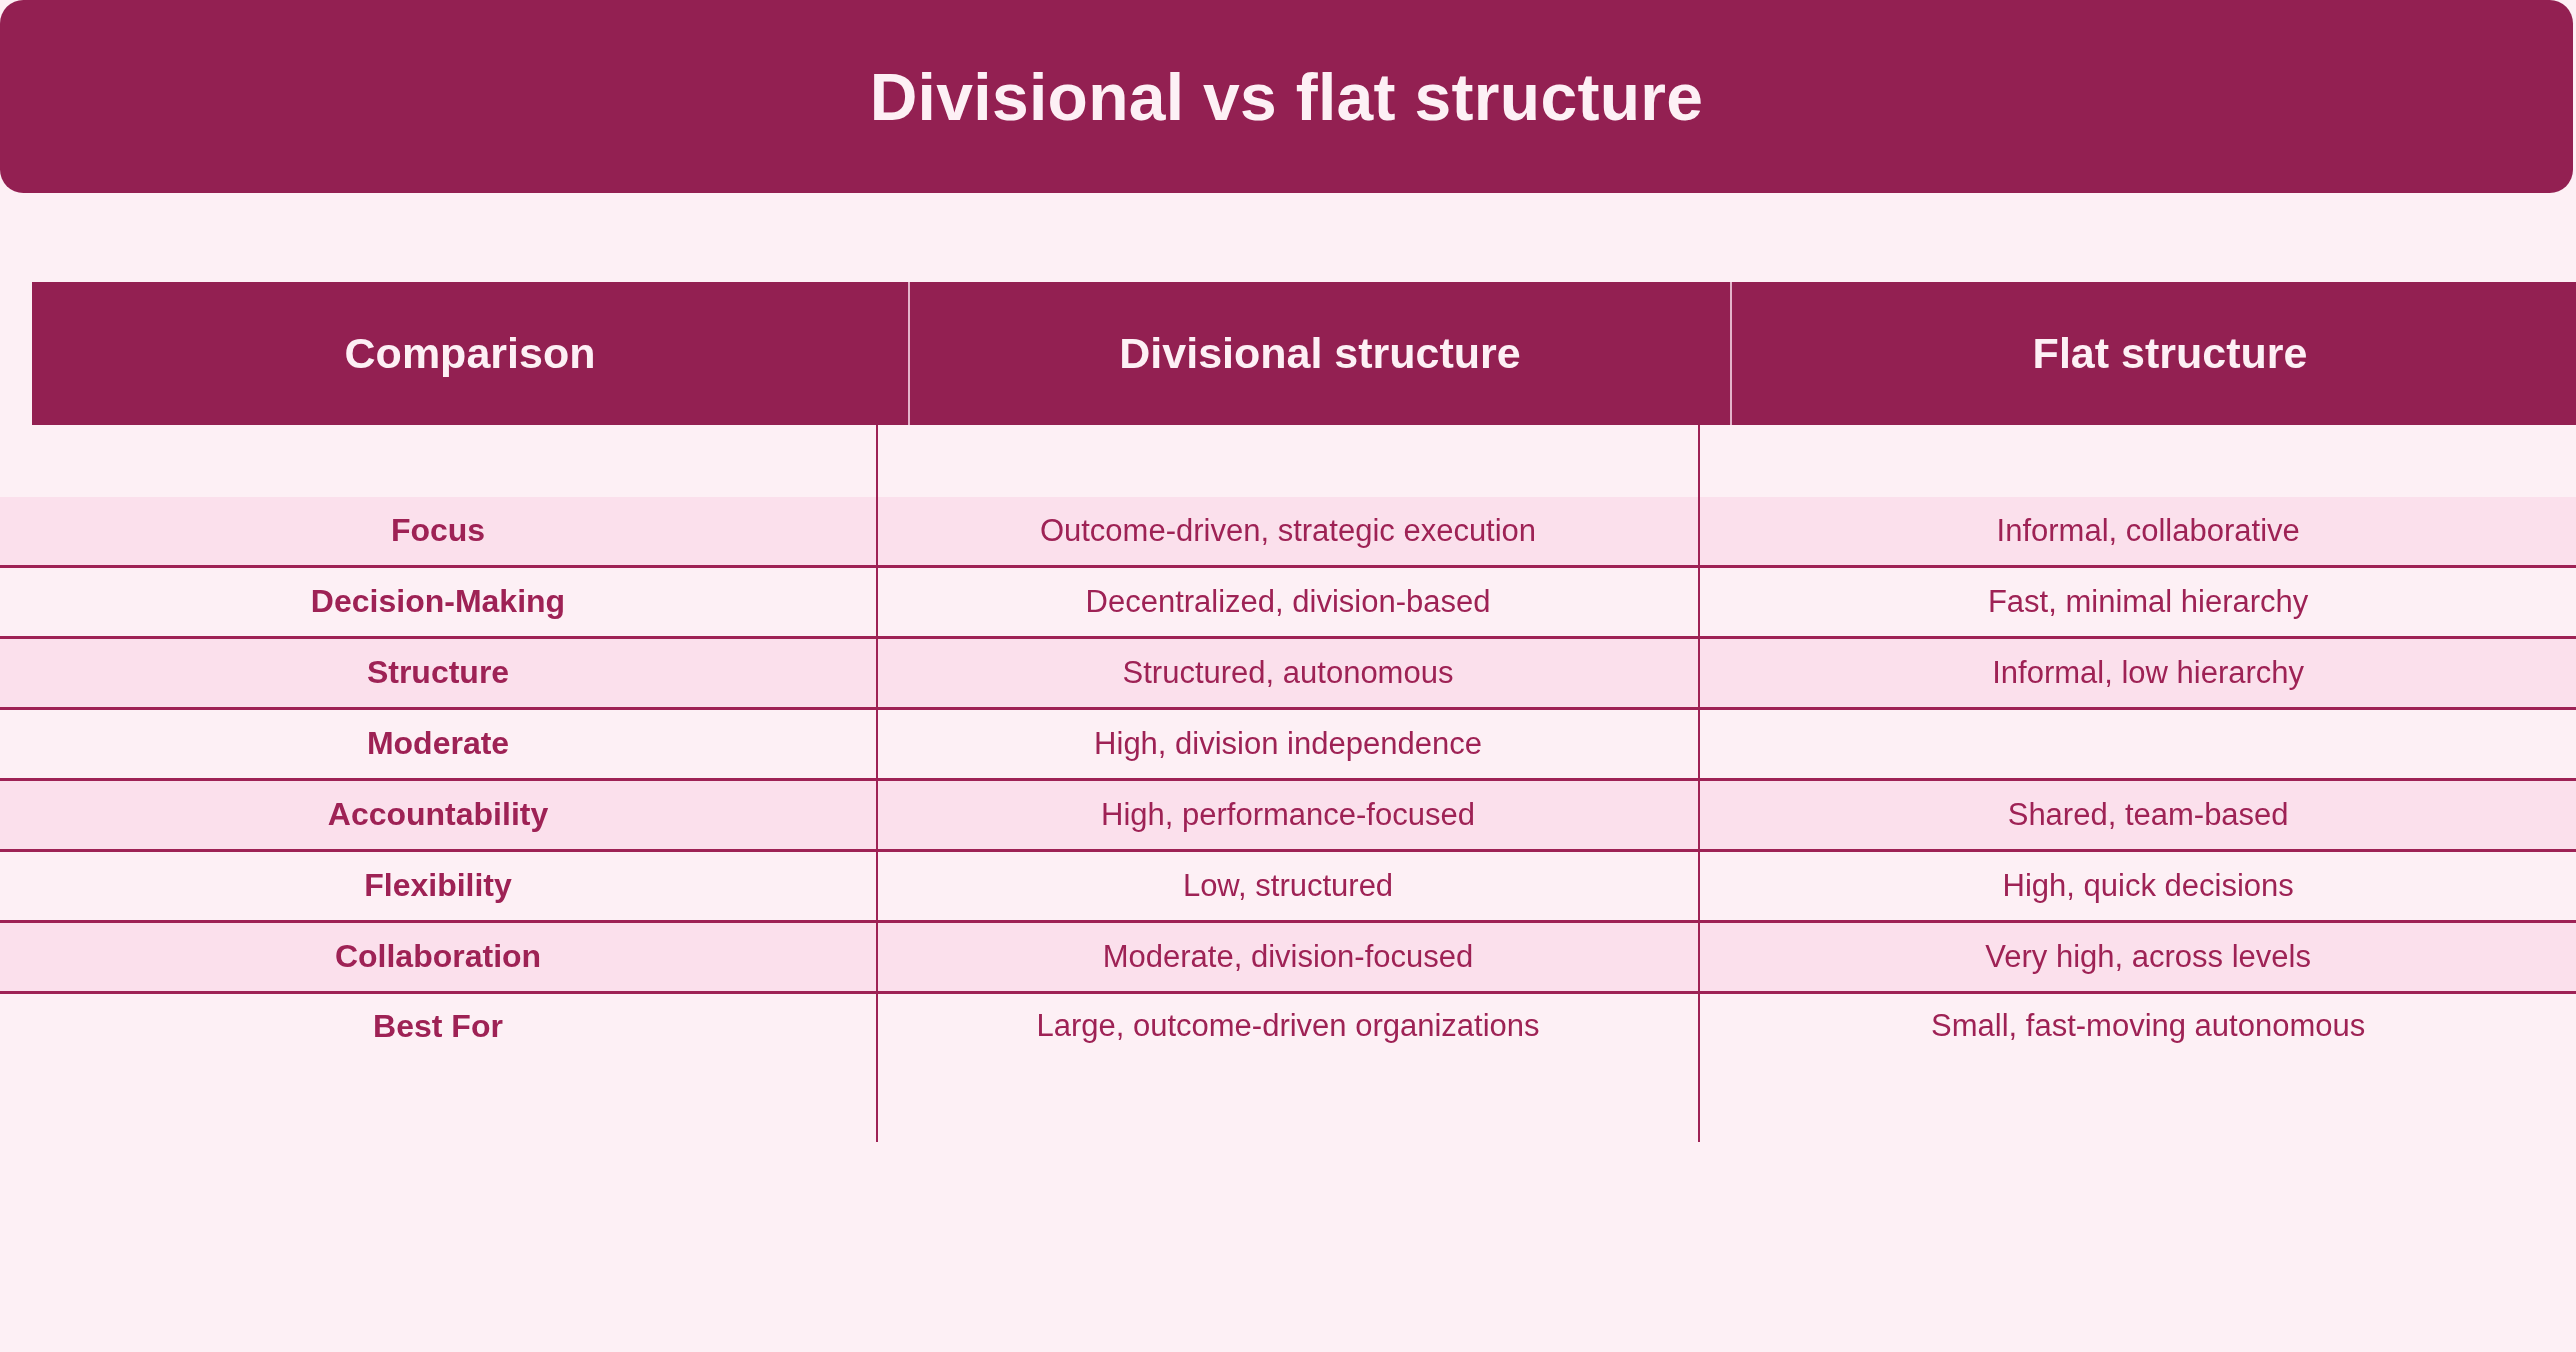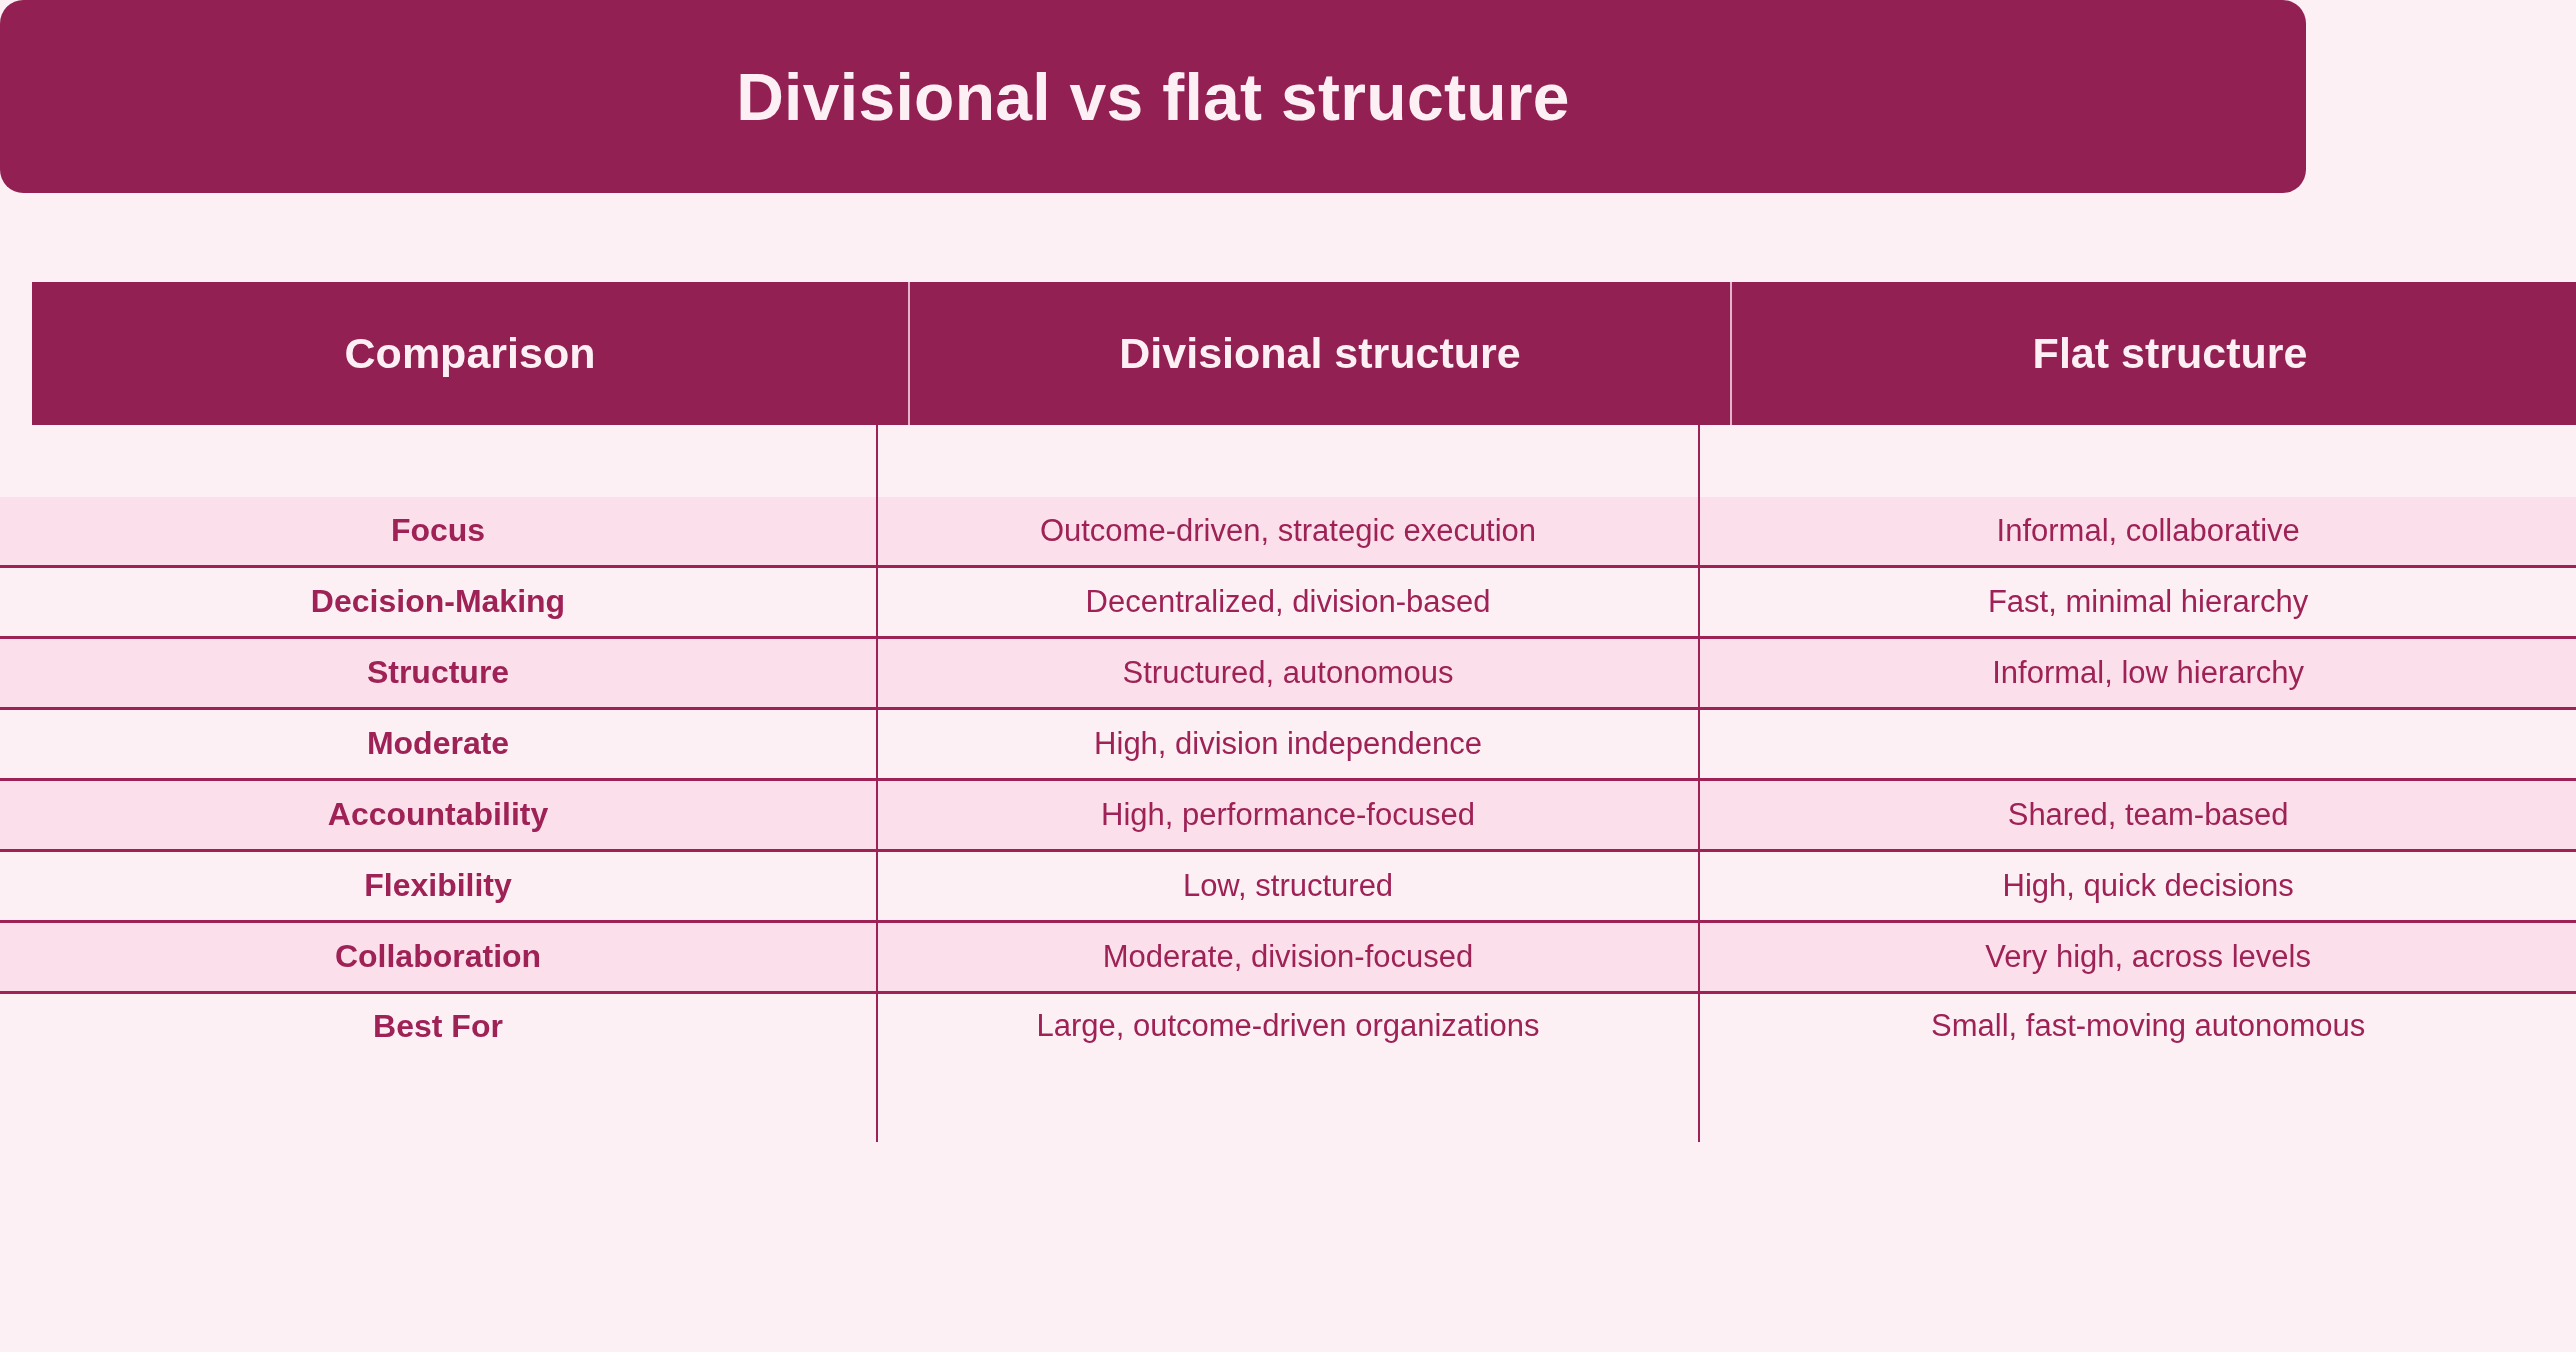--- a/index.html
+++ b/index.html
@@ -7,21 +7,21 @@
     width:2576px; height:1353px;
     background:#FDF0F5;
     font-family:"Liberation Sans", sans-serif;
     overflow:hidden;
   }
 
   
   .title-banner{
     position:absolute;
     left:0; top:0;
-    width:2306px; height:193px;
+    width:2573px; height:193px;
     background:#932052;
     border-radius:23.4px;
     display:flex; align-items:center; justify-content:center;
   }
   .title-text{
     color:#FDF0F5;
     font-size:66px;
     font-weight:bold;
     letter-spacing:0.3px;
     line-height:1;

